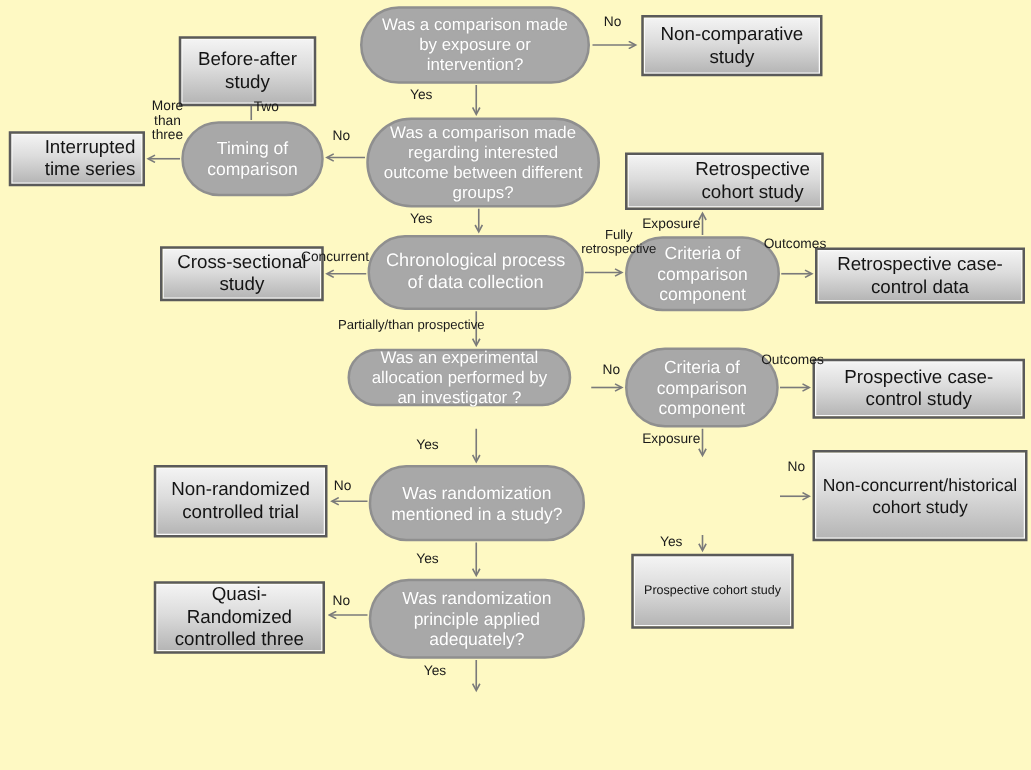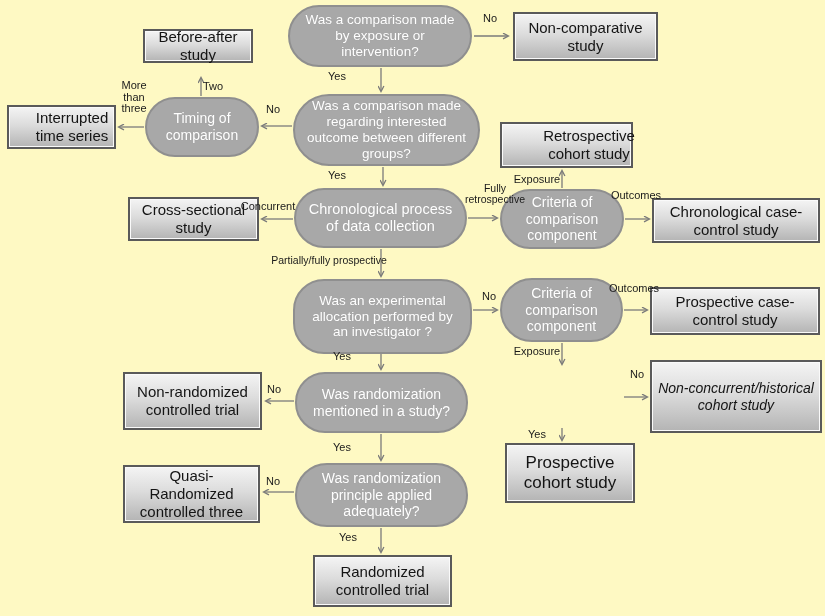--- a/index.html
+++ b/index.html
@@ -84,64 +84,63 @@
   <div class="ellipse" style="left:288px;top:5px;width:184px;height:62px;border-radius:31px;">Was a comparison made by exposure or intervention?</div>
 
   <div class="ellipse" style="left:293px;top:94px;width:187px;height:72px;border-radius:36px;">Was a comparison made regarding interested outcome between different groups?</div>
 
   <div class="ellipse" style="left:145px;top:97px;width:114px;height:60px;border-radius:30px;font-size:14px;">Timing of comparison</div>
 
   <div class="ellipse" style="left:294px;top:188px;width:173px;height:60px;border-radius:30px;font-size:14.5px;">Chronological process of data collection</div>
 
   <div class="ellipse" style="left:500px;top:189px;width:124px;height:60px;border-radius:30px;font-size:14px;">Criteria of comparison component</div>
 
-  <div class="ellipse" style="left:293px;top:279px;width:179px;height:75px;border-radius:31px;">Was an experimental allocation performed by an investigator ?</div>
+  <div class="ellipse" style="left:278px;top:279px;width:179px;height:46px;border-radius:31px;">Was an experimental allocation performed by an investigator ?</div>
 
   <div class="ellipse" style="left:500px;top:278px;width:123px;height:64px;border-radius:32px;font-size:14px;">Criteria of comparison component</div>
 
   <div class="ellipse" style="left:295px;top:372px;width:173px;height:61px;border-radius:30px;font-size:14px;">Was randomization mentioned in a study?</div>
 
 
   <div class="ellipse" style="left:295px;top:463px;width:173px;height:64px;border-radius:32px;font-size:14px;text-align:center;">Was randomization principle applied adequately?</div>
 
   <div class="box" style="left:513px;top:12px;width:145px;height:49px;">Non-comparative study</div>
 
-  <div class="box" style="left:143px;top:29px;width:110px;height:34px;">Before-after study</div>
+  <div class="box" style="left:143px;top:29px;width:110px;height:56px;">Before-after study</div>
 
   <div class="box" style="left:7px;top:105px;width:109px;height:44px;padding-left:24px;">Interrupted time series</div>
 
   <div class="box" style="left:128px;top:197px;width:131px;height:44px;">Cross-sectional study</div>
 
-  <div class="box" style="left:500px;top:122px;width:133px;height:46px;padding-left:48px;">Retrospective cohort study</div>
+  <div class="box" style="left:500px;top:122px;width:159px;height:46px;padding-left:48px;">Retrospective cohort study</div>
 
-  <div class="box" style="left:652px;top:198px;width:168px;height:45px;">Chronological case-control study</div>
+  <div class="box" style="left:652px;top:198px;width:168px;height:45px;">Retrospective case-control data</div>
 
   <div class="box" style="left:650px;top:287px;width:170px;height:48px;">Prospective case-control study</div>
 
-  <div class="box" style="left:650px;top:360px;width:172px;height:73px;font-size:14px;font-style:italic;">Non-concurrent/historical cohort study</div>
+  <div class="box" style="left:650px;top:360px;width:172px;height:73px;font-size:14px;">Non-concurrent/historical cohort study</div>
 
-  <div class="box" style="left:505px;top:443px;width:130px;height:60px;font-size:17px;">Prospective cohort study</div>
+  <div class="box" style="left:505px;top:443px;width:130px;height:60px;font-size:10px;">Prospective cohort study</div>
 
   <div class="box" style="left:123px;top:372px;width:139px;height:58px;">Non-randomized controlled trial</div>
 
   <div class="box" style="left:123px;top:465px;width:137px;height:58px;">Quasi-Randomized controlled three</div>
 
-  <div class="box" style="left:313px;top:555px;width:139px;height:52px;">Randomized controlled trial</div>
 
   <div class="lbl" style="left:490px;top:13px;">No</div>
   <div class="lbl" style="left:337px;top:71px;">Yes</div>
   <div class="lbl" style="left:213px;top:81px;">Two</div>
   <div class="lbl wrap" style="left:134px;top:80px;width:32px;">More than three</div>
   <div class="lbl" style="left:273px;top:104px;">No</div>
   <div class="lbl" style="left:337px;top:170px;">Yes</div>
   <div class="lbl" style="left:268px;top:180px;margin-top:21px;">Concurrent</div>
   <div class="lbl wrap" style="left:495px;top:183px;width:62px;font-size:10.5px;">Fully retrospective</div>
   <div class="lbl" style="left:537px;top:174px;">Exposure</div>
   <div class="lbl" style="left:636px;top:190px;">Outcomes</div>
-  <div class="lbl" style="left:329px;top:255px;font-size:10.5px;">Partially/fully prospective</div>
+  <div class="lbl" style="left:329px;top:255px;font-size:10.5px;">Partially/than prospective</div>
   <div class="lbl" style="left:489px;top:291px;">No</div>
   <div class="lbl" style="left:634px;top:283px;">Outcomes</div>
   <div class="lbl" style="left:537px;top:346px;">Exposure</div>
   <div class="lbl" style="left:342px;top:351px;">Yes</div>
   <div class="lbl" style="left:274px;top:384px;">No</div>
   <div class="lbl" style="left:637px;top:369px;">No</div>
   <div class="lbl" style="left:537px;top:429px;">Yes</div>
   <div class="lbl" style="left:342px;top:442px;">Yes</div>
   <div class="lbl" style="left:273px;top:476px;">No</div>
   <div class="lbl" style="left:348px;top:532px;">Yes</div>

